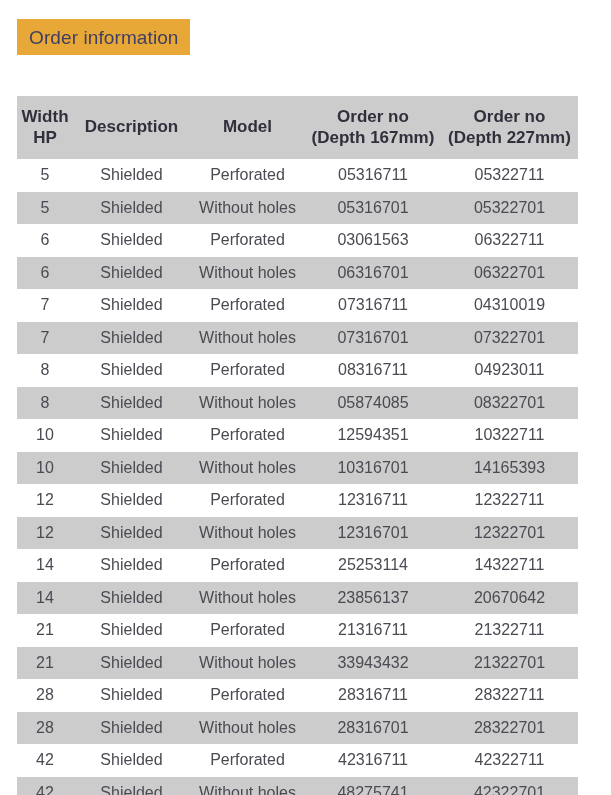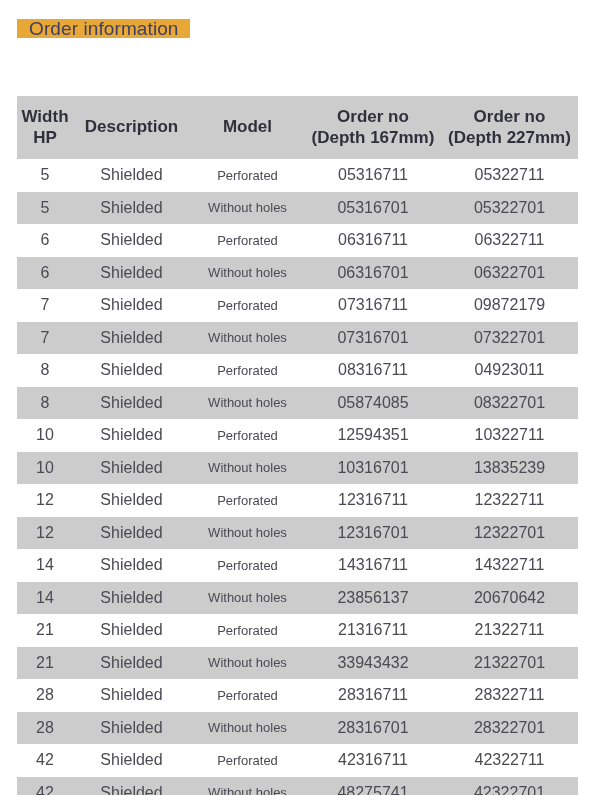--- a/index.html
+++ b/index.html
@@ -18,21 +18,21 @@
     position: relative;
     width: 611px;
     height: 795px;
   }
 
   
   .title-banner {
     position: absolute;
     left: 17px;
     top: 19px;
-    height: 19px;
+    height: 36px;
     background: #e8a838;
     display: flex;
     align-items: center;
     padding: 0 11px 0 12px;
     box-sizing: border-box;
   }
   .title-banner-text {
     font-size: 19px;
     color: #3f3f63;
     letter-spacing: 0.1px;
@@ -82,21 +82,21 @@
   tbody td {
     padding: 0;
     text-align: center;
     vertical-align: middle;
     font-size: 16px;
     color: #4a4a52;
     white-space: nowrap;
     line-height: 1;
   }
   tbody td.cell-model {
-    font-size: 13px;
+    font-size: 16px;
   }
 </style>
 </head>
 <body>
 
 <div class="page">
 
   <div class="title-banner">
     <span class="title-banner-text">Order information</span>
   </div>
@@ -145,36 +145,36 @@
           <td class="cell-width">5</td>
           <td class="cell-description">Shielded</td>
           <td class="cell-model">Without holes</td>
           <td class="cell-order-no">05316701</td>
           <td class="cell-order-no">05322701</td>
         </tr>
         <tr class="odd">
           <td class="cell-width">6</td>
           <td class="cell-description">Shielded</td>
           <td class="cell-model">Perforated</td>
-          <td class="cell-order-no">06316711</td>
+          <td class="cell-order-no">03061563</td>
           <td class="cell-order-no">06322711</td>
         </tr>
         <tr class="even">
           <td class="cell-width">6</td>
           <td class="cell-description">Shielded</td>
           <td class="cell-model">Without holes</td>
           <td class="cell-order-no">06316701</td>
           <td class="cell-order-no">06322701</td>
         </tr>
         <tr class="odd">
           <td class="cell-width">7</td>
           <td class="cell-description">Shielded</td>
           <td class="cell-model">Perforated</td>
           <td class="cell-order-no">07316711</td>
-          <td class="cell-order-no">09872179</td>
+          <td class="cell-order-no">04310019</td>
         </tr>
         <tr class="even">
           <td class="cell-width">7</td>
           <td class="cell-description">Shielded</td>
           <td class="cell-model">Without holes</td>
           <td class="cell-order-no">07316701</td>
           <td class="cell-order-no">07322701</td>
         </tr>
         <tr class="odd">
           <td class="cell-width">8</td>
@@ -195,41 +195,41 @@
           <td class="cell-description">Shielded</td>
           <td class="cell-model">Perforated</td>
           <td class="cell-order-no">12594351</td>
           <td class="cell-order-no">10322711</td>
         </tr>
         <tr class="even">
           <td class="cell-width">10</td>
           <td class="cell-description">Shielded</td>
           <td class="cell-model">Without holes</td>
           <td class="cell-order-no">10316701</td>
-          <td class="cell-order-no">13835239</td>
+          <td class="cell-order-no">14165393</td>
         </tr>
         <tr class="odd">
           <td class="cell-width">12</td>
           <td class="cell-description">Shielded</td>
           <td class="cell-model">Perforated</td>
           <td class="cell-order-no">12316711</td>
           <td class="cell-order-no">12322711</td>
         </tr>
         <tr class="even">
           <td class="cell-width">12</td>
           <td class="cell-description">Shielded</td>
           <td class="cell-model">Without holes</td>
           <td class="cell-order-no">12316701</td>
           <td class="cell-order-no">12322701</td>
         </tr>
         <tr class="odd">
           <td class="cell-width">14</td>
           <td class="cell-description">Shielded</td>
           <td class="cell-model">Perforated</td>
-          <td class="cell-order-no">14316711</td>
+          <td class="cell-order-no">25253114</td>
           <td class="cell-order-no">14322711</td>
         </tr>
         <tr class="even">
           <td class="cell-width">14</td>
           <td class="cell-description">Shielded</td>
           <td class="cell-model">Without holes</td>
           <td class="cell-order-no">23856137</td>
           <td class="cell-order-no">20670642</td>
         </tr>
         <tr class="odd">

